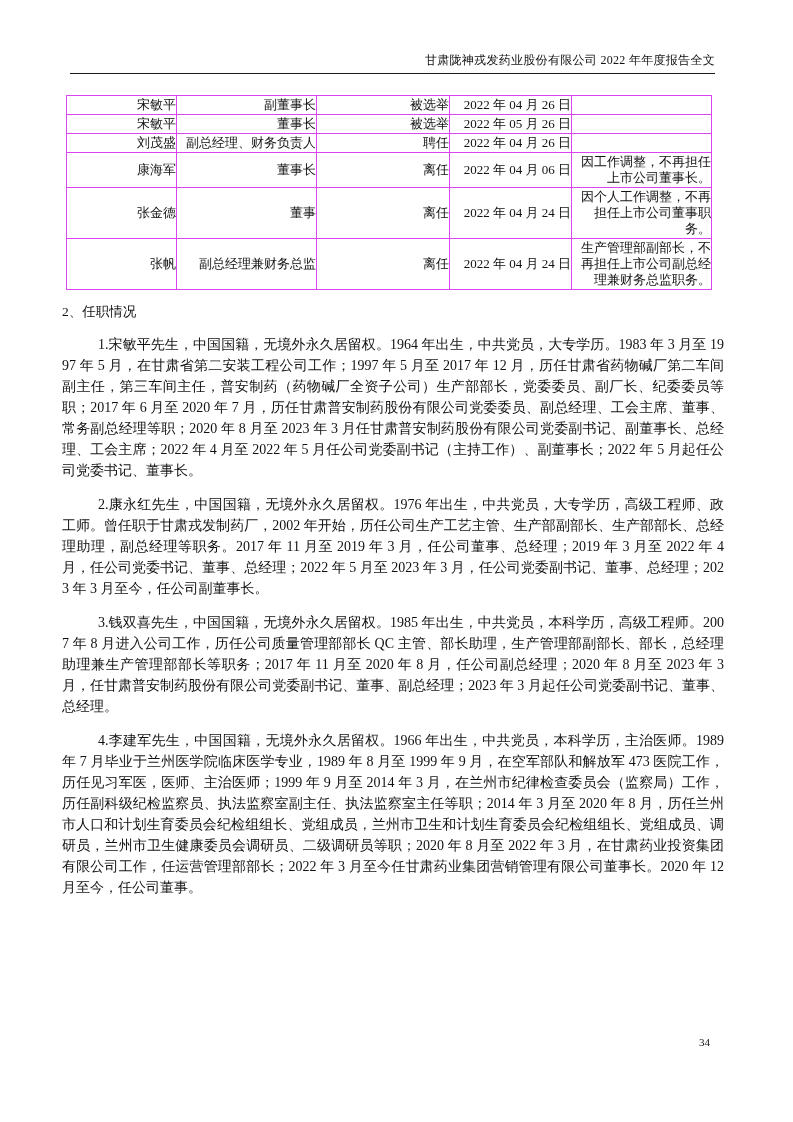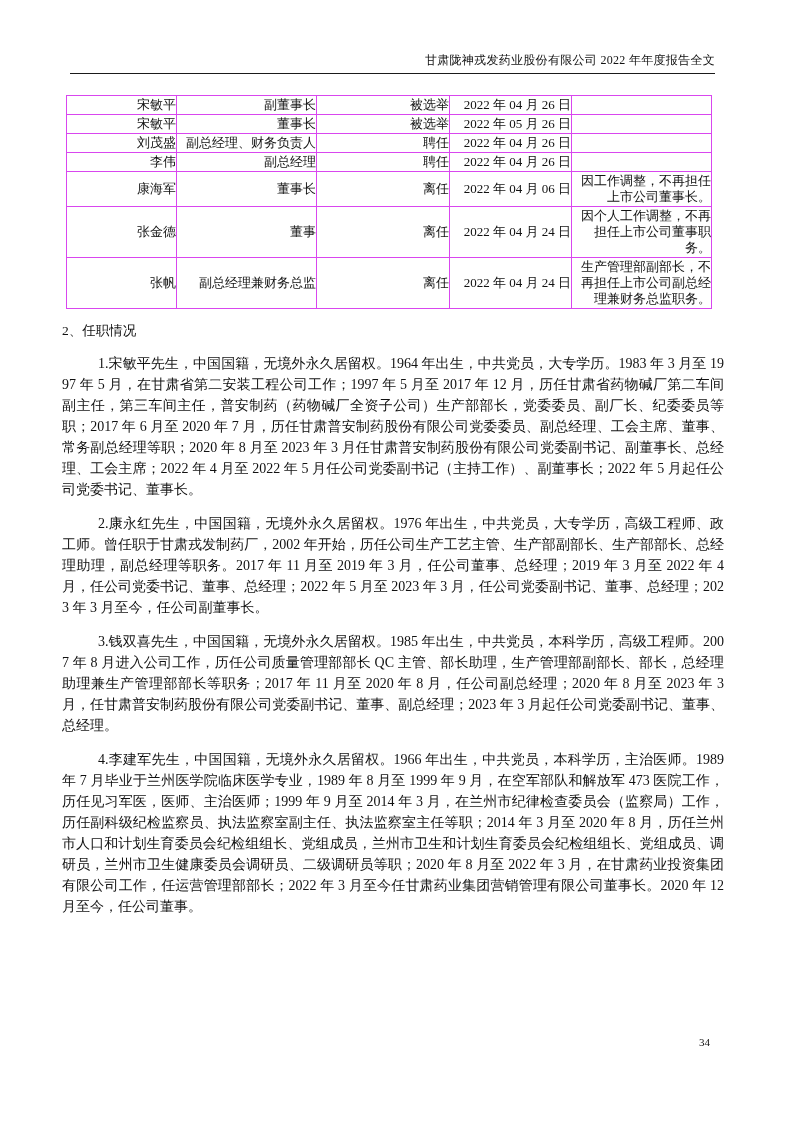--- a/index.html
+++ b/index.html
@@ -119,27 +119,20 @@
           <td></td>
         </tr>
         <tr>
           <td>刘茂盛</td>
           <td>副总经理、财务负责人</td>
           <td>聘任</td>
           <td>2022 年 04 月 26 日</td>
           <td></td>
         </tr>
         <tr>
-          <td>李伟</td>
-          <td>副总经理</td>
-          <td>聘任</td>
-          <td>2022 年 04 月 26 日</td>
-          <td></td>
-        </tr>
-        <tr>
           <td>康海军</td>
           <td>董事长</td>
           <td>离任</td>
           <td>2022 年 04 月 06 日</td>
           <td>因工作调整，不再担任上市公司董事长。</td>
         </tr>
         <tr>
           <td>张金德</td>
           <td>董事</td>
           <td>离任</td>

